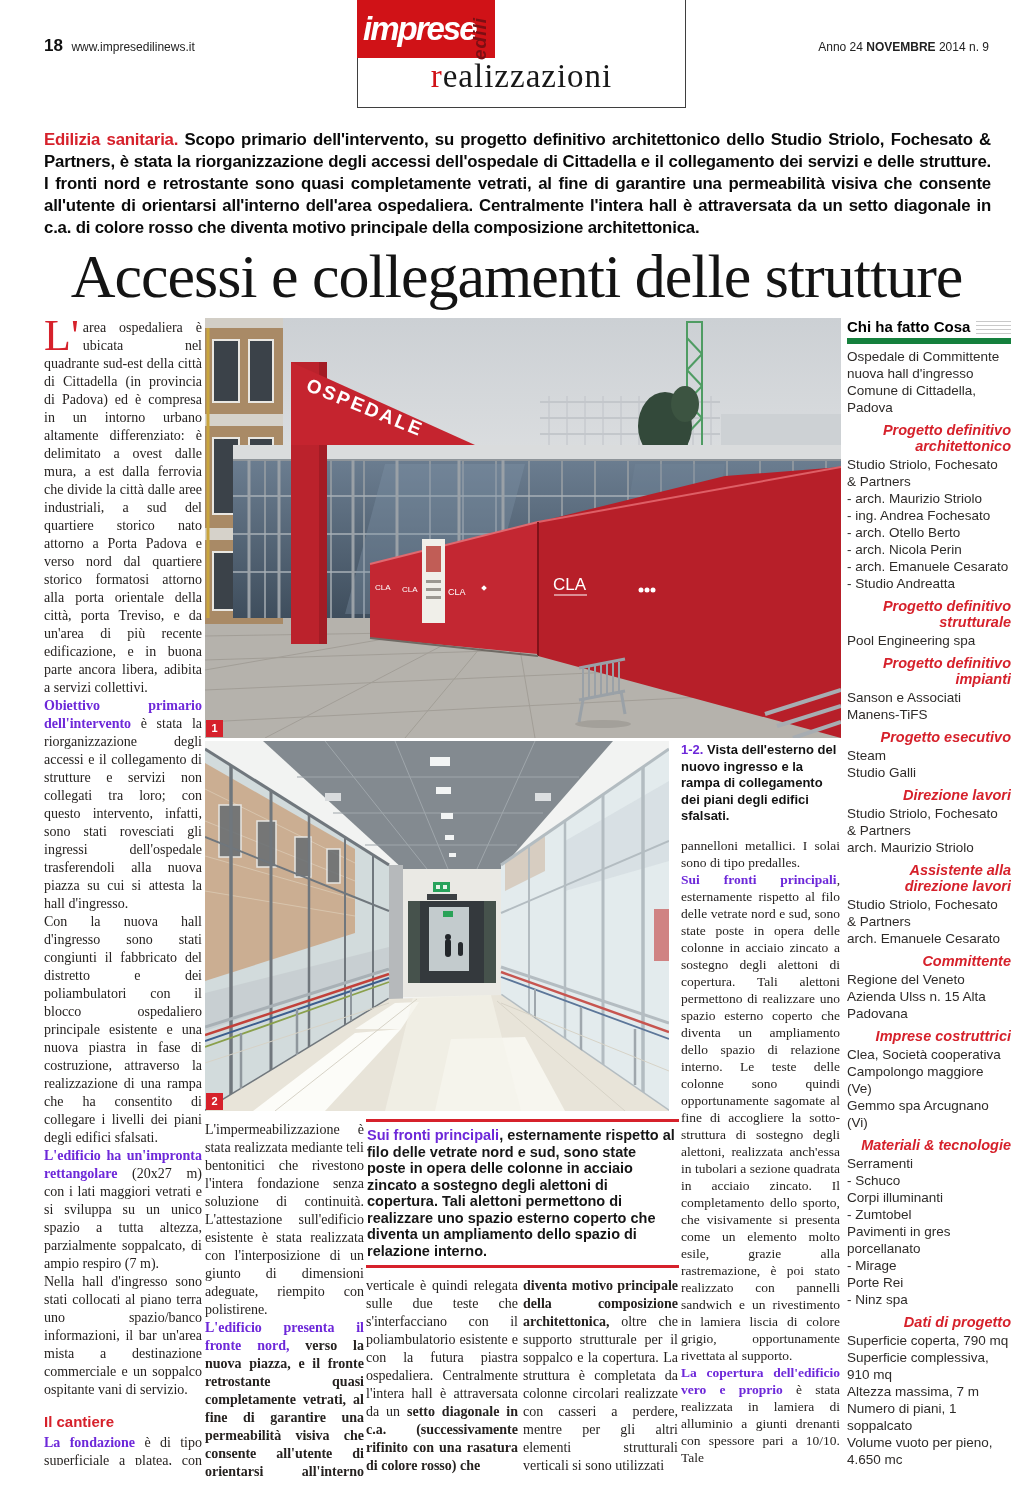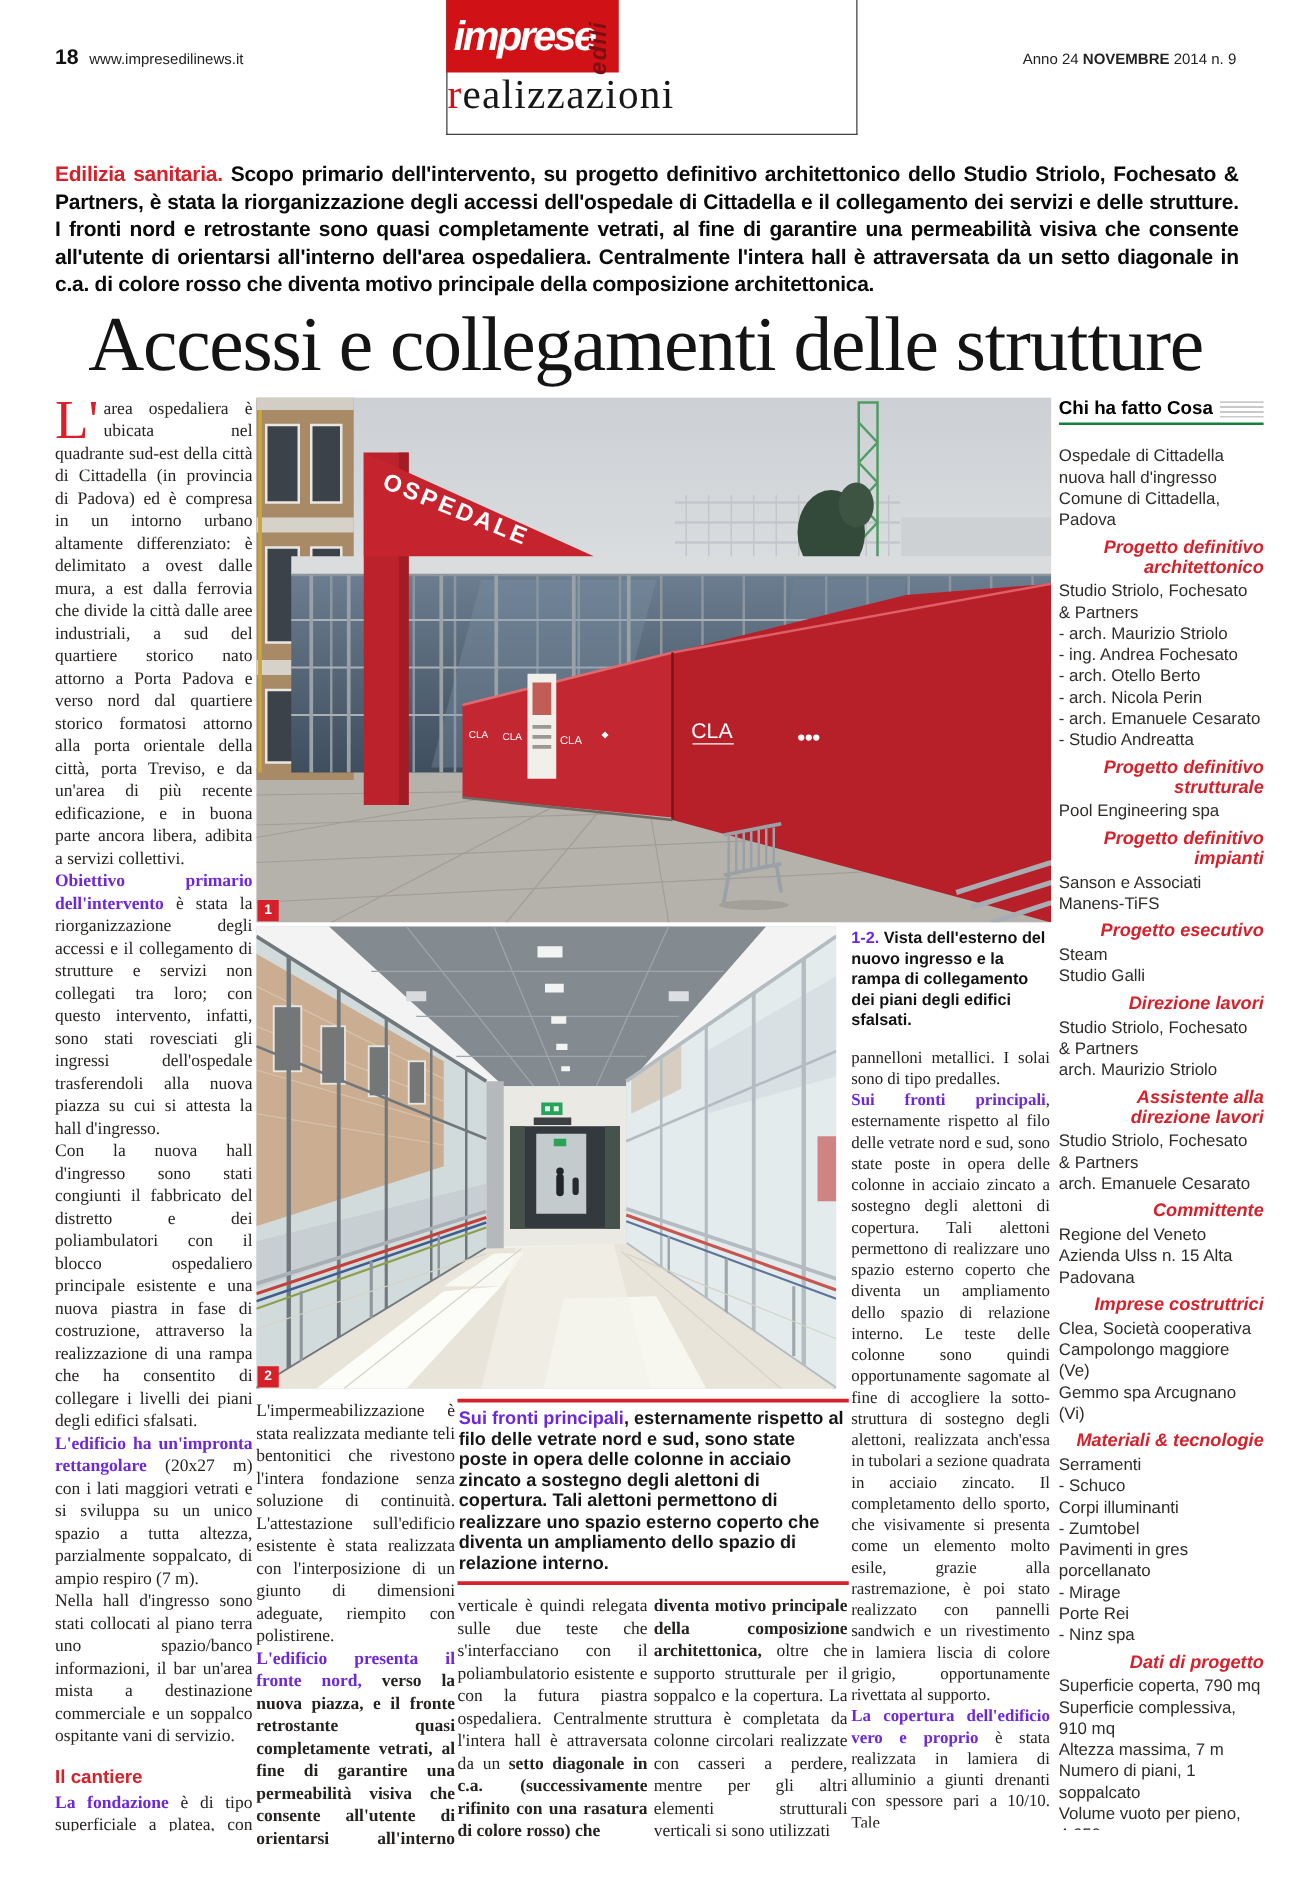--- a/index.html
+++ b/index.html
@@ -9,21 +9,21 @@
   .mast-left{position:absolute;left:44px;top:36px;white-space:nowrap;}
   .mast-left .pgnum{font-weight:bold;font-size:17px;color:#111;}
   .mast-left .site{font-size:12px;color:#222;margin-left:4px;}
   .mast-right{position:absolute;right:44px;top:40px;font-size:12px;color:#222;white-space:nowrap;}
   .logo-box{position:absolute;left:357px;top:0;width:327px;height:107px;background:#fff;border:1px solid #3f3f3f;border-top:none;}
   .logo-red{position:absolute;left:-1px;top:0;width:138px;height:58px;background:#d01217;}
   .logo-imprese{position:absolute;left:6px;top:1px;font:italic bold 33px/56px "Liberation Sans",sans-serif;
                 color:#fff;letter-spacing:-2px;}
   .logo-edili{position:absolute;left:112px;top:-4px;height:64px;writing-mode:vertical-rl;transform:rotate(180deg);
               font:italic bold 19px "Liberation Sans",sans-serif;color:#7d0e13;letter-spacing:1px;overflow:hidden;}
-  .logo-section{position:absolute;left:0;right:0;top:58px;
+  .logo-section{position:absolute;left:0;right:0;top:58px;text-align:center;
                 font-family:"Liberation Serif",serif;font-size:33px;color:#181818;letter-spacing:1px;}
   .logo-section .red-r{color:#d01217;}
   
   .intro{position:absolute;left:44px;top:129px;width:947px;font-weight:bold;font-size:16.8px;line-height:22px;
          text-align:justify;color:#0a0a0a;letter-spacing:-0.2px;}
   .intro .lead{color:#d6212b;}
   
   .headline{position:absolute;left:20px;width:993px;top:241px;text-align:center;
             font-family:"Liberation Serif",serif;font-size:62px;color:#141414;letter-spacing:-1px;white-space:nowrap;}
   
@@ -44,21 +44,21 @@
   
   .caption{font-weight:bold;font-size:13px;line-height:16.5px;color:#121212;text-align:left;}
   .caption .rb{font-weight:bold;}
   
   .highlight{position:absolute;left:366px;top:1119px;width:311px;border-top:3px solid #d6212b;
              border-bottom:3px solid #d6212b;padding:5px 1px 6px 1px;
              font-weight:bold;font-size:14.5px;line-height:16.5px;color:#161616;text-align:left;}
   
   .sidebar{position:absolute;left:847px;top:318px;width:164px;height:1146px;overflow:hidden;}
   .sb-title{position:relative;font-weight:bold;font-size:15px;line-height:18px;color:#000;
-            border-bottom:2px solid #15803d;padding-bottom:2px;margin-bottom:16px;}
+            border-bottom:6px solid #15803d;padding-bottom:2px;margin-bottom:4px;}
   .sb-title::before{content:"";position:absolute;left:0;right:0;top:3px;height:13px;
             background:repeating-linear-gradient(to bottom,#c9c9c9 0 1px,transparent 1px 4px);}
   .sb-title span{position:relative;background:#fff;padding-right:6px;}
   .sb-h{color:#d6212b;font-weight:bold;font-style:italic;font-size:14.5px;line-height:16px;margin:6px 0 2px 0;text-align:right;}
   .sb-line{font-size:13.5px;line-height:17px;color:#2e2b29;}
   
   .photo{position:absolute;overflow:hidden;background:#dfe1e3;}
   .photo1{left:205px;top:318px;width:636px;height:420px;}
   .photo2{left:205px;top:741px;width:464px;height:370px;}
   .photo svg{display:block;width:100%;height:100%;}
@@ -383,21 +383,21 @@
       <p>pannelloni metallici. I solai sono di tipo predalles.</p>
       <p><span class="rb">Sui fronti principali</span><span>, esternamente rispetto al filo delle vetrate nord e sud, sono state poste in opera delle colonne in acciaio zincato a sostegno degli alettoni di copertura. Tali alettoni permettono di realizzare uno spazio esterno coperto che diventa un ampliamento dello spazio di relazione interno. Le teste delle colonne sono quindi opportunamente sagomate al fine di accogliere la sotto-struttura di sostegno degli alettoni, realizzata anch'essa in tubolari a sezione quadrata in acciaio zincato. Il completamento dello sporto, che visivamente si presenta come un elemento molto esile, grazie alla rastremazione, è poi stato realizzato con pannelli sandwich e un rivestimento in lamiera liscia di colore grigio, opportunamente rivettata al supporto.</span></p>
       <p><span class="rb">La copertura dell'edificio vero e proprio</span><span> è stata realizzata in lamiera di alluminio a giunti drenanti con spessore pari a 10/10. Tale</span></p>
     </div>
   </div>
 
   <div class="sidebar">
     <div class="sb-title"><span>Chi ha fatto Cosa</span></div>
     <div class="sb-sec">
       <div>
-          <div class="sb-line">Ospedale di Cittadella</div>
+          <div class="sb-line">Ospedale di Committente</div>
           <div class="sb-line">nuova hall d'ingresso</div>
           <div class="sb-line">Comune di Cittadella,</div>
           <div class="sb-line">Padova</div>
         </div>
     </div>
     <div class="sb-sec">
       <div class="sb-h">Progetto definitivo architettonico</div>
       <div>
           <div class="sb-line">Studio Striolo, Fochesato</div>
           <div class="sb-line">&amp; Partners</div>

